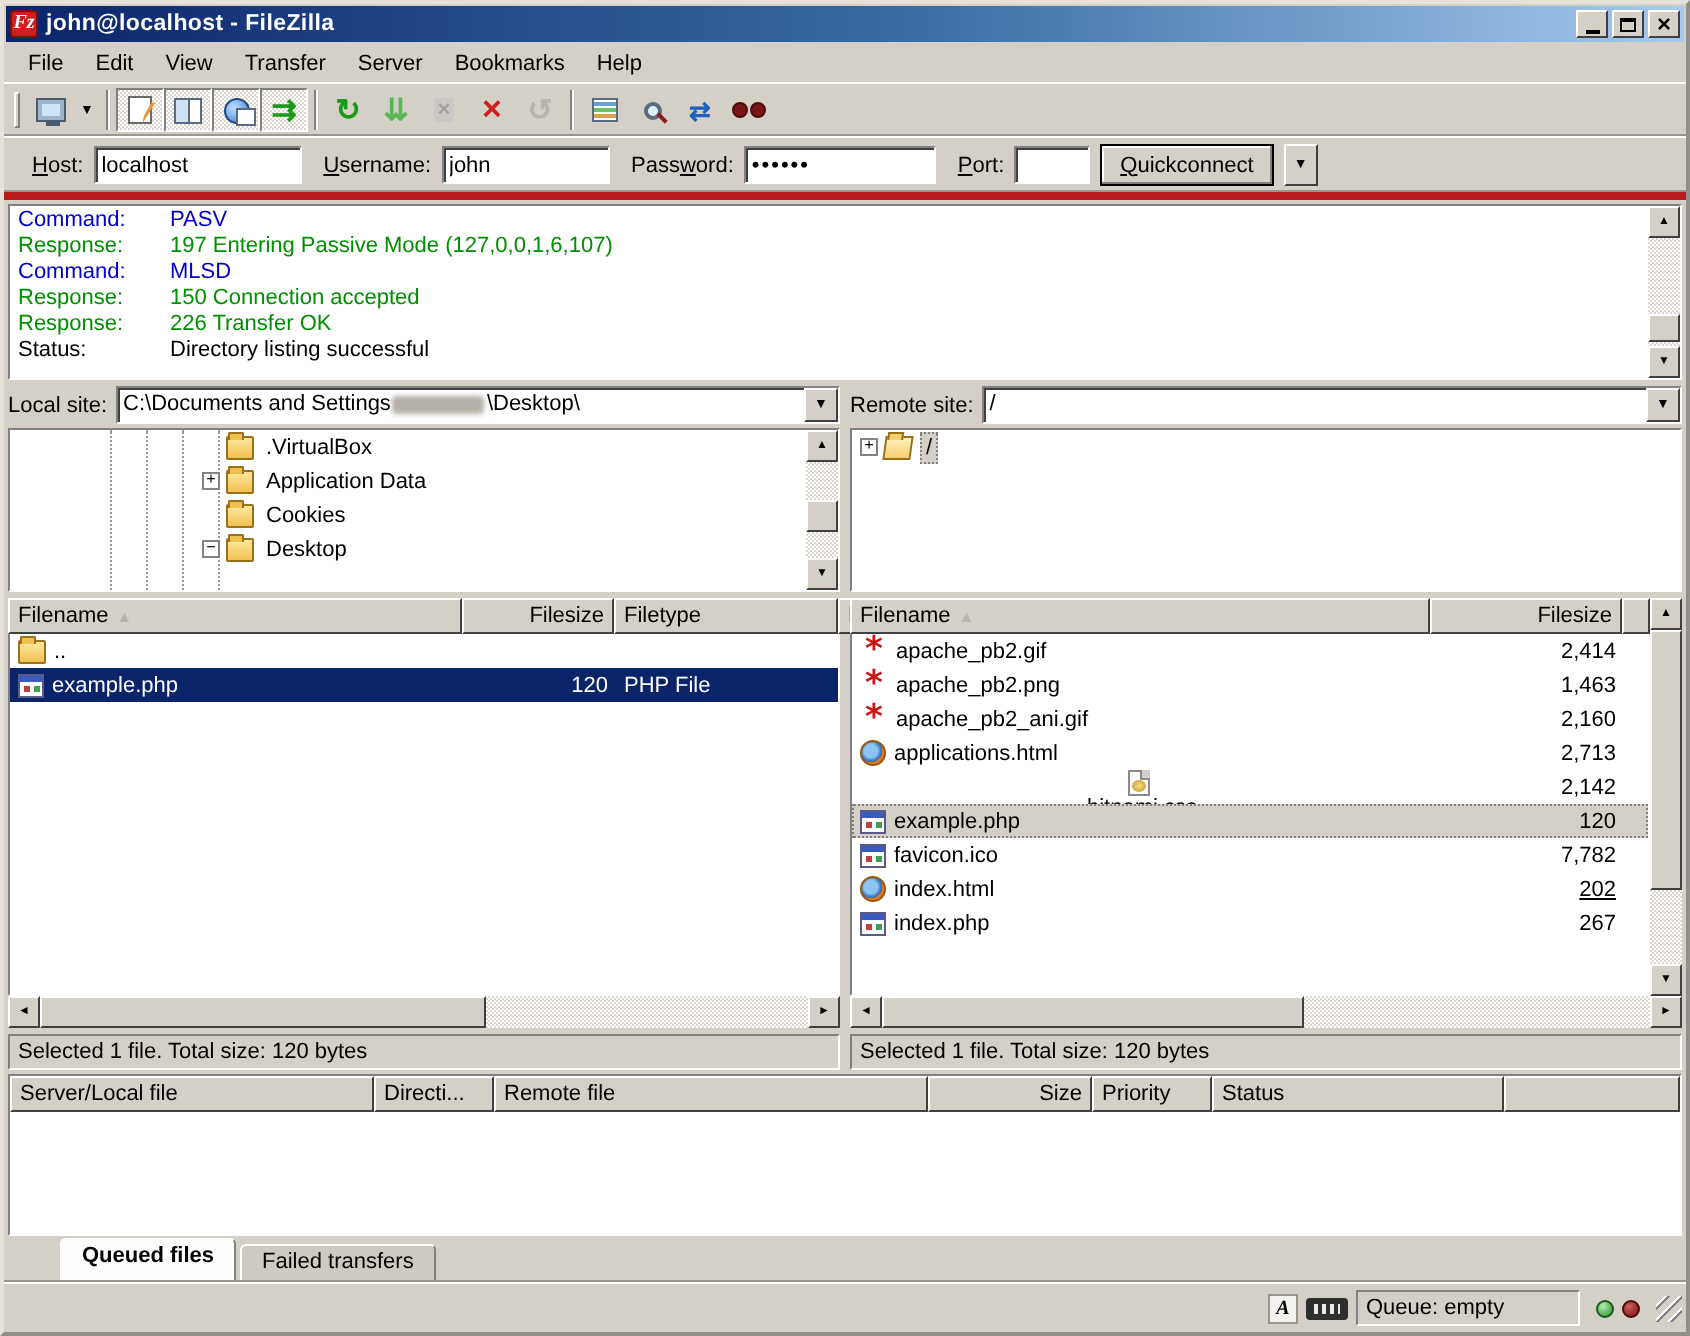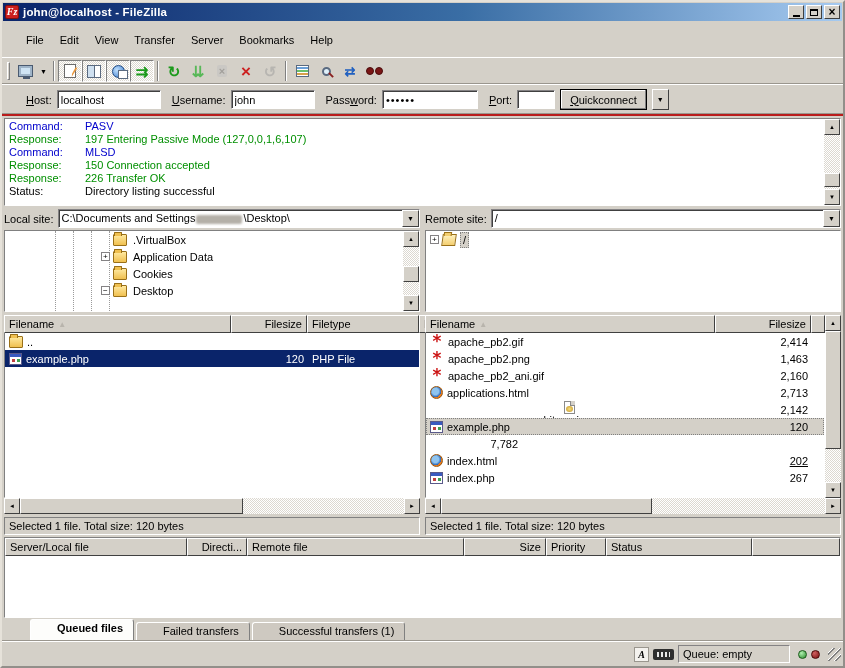--- a/index.html
+++ b/index.html
@@ -17,21 +17,21 @@
   .tb-icon{width:14px;height:14px;background:#cc1f1f;border:1px solid #7d0f0f;border-radius:2px;
     color:#fff;font:italic bold 10px/12px "Liberation Serif",serif;text-align:center;margin-right:4px;}
   .tb-title{color:#fff;font-weight:bold;font-size:11.5px;flex:1;letter-spacing:.2px;}
   .winbtn{width:16px;height:14px;background:var(--bg);border:1px solid;border-color:#fff #404040 #404040 #fff;
     margin-left:2px;position:relative;display:flex;align-items:center;justify-content:center;
     font:bold 10px/10px "Liberation Sans",sans-serif;}
   .glyph-min{width:7px;height:2px;background:#000;margin-top:7px;}
   .glyph-max{width:8px;height:7px;border:1px solid #000;border-top:2px solid #000;}
   .glyph-close{font-size:12px;line-height:10px;}
   
-  .menubar{height:36px;display:flex;align-items:center;padding-left:16px;flex:0 0 auto;
+  .menubar{height:20px;display:flex;align-items:center;padding-left:4px;flex:0 0 auto;
     border-bottom:1px solid #fff;text-align:center;}
   .menu-item{padding:3px 8px;}
   
   .toolbar{height:27px;display:flex;align-items:center;padding-left:2px;flex:0 0 auto;
     border-bottom:1px solid #fff;box-shadow:0 -1px 0 #9a968e inset;}
   .tb-grip{width:3px;height:18px;border:1px solid;border-color:#fff #808080 #808080 #fff;margin:0 3px;}
   .tbtn{width:24px;height:22px;display:flex;align-items:center;justify-content:center;
     border:1px solid transparent;position:relative;}
   .tbtn.pressed{border-color:#808080 #fff #fff #808080;
     background:conic-gradient(#fff 0 25%,#dcd8d0 0 50%,#fff 0 75%,#dcd8d0 0) 0 0/2px 2px;}
@@ -51,22 +51,22 @@
   .g-globe{width:13px;height:13px;border-radius:50%;background:radial-gradient(circle at 35% 35%,#bfe0ff,#3a78c8);
     border:1px solid #1c4a86;position:relative;}
   .g-globe::after{content:"";position:absolute;right:-4px;bottom:-2px;width:8px;height:7px;background:#fff;border:1px solid #5a6a80;}
   .g-mag{width:9px;height:9px;border:2px solid #5a6a80;border-radius:50%;position:relative;background:#dff0fa;}
   .g-mag::after{content:"";position:absolute;width:2px;height:6px;background:#8a2020;right:-3px;bottom:-4px;transform:rotate(-45deg);}
   .g-binoc{display:flex;gap:1px;}
   .g-binoc i{width:8px;height:8px;background:#7a1515;border-radius:50%;border:1px solid #4a0c0c;}
   .g-filter{width:13px;height:12px;background:repeating-linear-gradient(#fff 0 1px,#6aa0d8 1px 3px,#fff 3px 4px,#6ac06a 4px 6px,#fff 6px 7px,#d8a04a 7px 9px,#fff 9px 12px);border:1px solid #5a6a80;}
   .ch{font-weight:bold;font-size:15px;line-height:15px;}
   
-  .qc{height:31px;display:flex;align-items:center;padding:0 18px;flex:0 0 auto;gap:5px;
-    border-bottom:2px solid #b91c1c;box-shadow:0 -1px 0 #9a968e inset;}
+  .qc{height:31px;display:flex;align-items:center;padding:0 8px;flex:0 0 auto;gap:5px;
+    border-bottom:4px solid #b91c1c;box-shadow:0 -1px 0 #9a968e inset;}
   .qc label{margin-left:6px;}
   .qc input{height:19px;border:1px solid;border-color:#848284 #fff #fff #848284;
     box-shadow:1px 1px 0 #404040 inset;background:#fff;padding:2px 3px;
     font:11px "Liberation Sans",sans-serif;}
   .qc-btn{height:21px;padding:0 9px;background:var(--bg);border:1px solid #000;
     box-shadow:-1px -1px 0 #808080 inset,1px 1px 0 #fff inset;font-size:11px;}
   .qc-dd{width:17px;height:21px;background:var(--bg);border:1px solid;border-color:#fff #404040 #404040 #fff;
     font-size:7px;display:flex;align-items:center;justify-content:center;}
   u{text-decoration:underline;}
   
@@ -138,21 +138,21 @@
   .statusline{height:18px;margin-top:3px;flex:0 0 auto;display:flex;align-items:center;padding:0 4px;
     border:1px solid;border-color:#808080 #fff #fff #808080;background:var(--bg);}
   
   .queue{flex:0 0 auto;margin:1px 2px 0 2px;border:1px solid;border-color:#808080 #fff #fff #808080;
     background:#fff;display:flex;flex-direction:column;}
   .qheader{height:18px;display:flex;flex:0 0 auto;}
   .qbody{height:61px;background:#fff;}
   
   .tabs{height:23px;flex:0 0 auto;display:flex;align-items:flex-end;padding-left:28px;
     border-bottom:1px solid #9a968e;}
-  .tab{height:18px;padding:2px 10px 0 26px;background:#cec9c1;border:1px solid;
+  .tab{height:18px;padding:2px 10px 0 10px;background:#cec9c1;border:1px solid;
     border-color:#fff #808080 #808080 #fff;border-bottom:none;border-radius:3px 3px 0 0;margin-right:2px;}
   .tab.active{height:21px;background:#fdfdfb;font-weight:bold;}
   
   .statusbar{height:25px;flex:0 0 auto;border-top:1px solid #fff;box-shadow:0 1px 0 #9a968e;
     display:flex;align-items:center;justify-content:flex-end;padding:0 2px;gap:4px;background:var(--bg);}
   .dt-icon{width:15px;height:15px;background:#f4f2ee;border:1px solid #9a968e;
     font:italic bold 10px/13px "Liberation Serif",serif;text-align:center;}
   .spd-icon{width:21px;height:11px;background:#2e2e2e;border-radius:2px;position:relative;}
   .spd-icon::before{content:"";position:absolute;inset:3px 4px;background:
     repeating-linear-gradient(90deg,#e8e8e8 0 2px,transparent 2px 4px);}
@@ -497,20 +497,24 @@
               <div class="frow sel-inactive">
                 <div class="cell" style="width: 290px;">
                   <span class="fi fi-win"></span>
                   <span>example.php</span>
                 </div>
                 <div class="cell right" style="width: 96px;">
                   <span>120</span>
                 </div>
               </div>
               <div class="frow">
+                <div class="cell" style="width: 290px;">
+                  <span class="fi fi-win"></span>
+                  <span>favicon.ico</span>
+                </div>
                 <div class="cell right" style="width: 96px;">
                   <span>7,782</span>
                 </div>
               </div>
               <div class="frow">
                 <div class="cell" style="width: 290px;">
                   <span class="fi fi-ff"></span>
                   <span>index.html</span>
                 </div>
                 <div class="cell right" style="width: 96px; text-decoration: underline;">
@@ -549,21 +553,21 @@
           <span>Selected 1 file. Total size: 120 bytes</span>
         </div>
     </div>
   </div>
 
   <div class="queue">
     <div class="qheader" id="qheader">
         <div class="hcell" style="width: 182px;">
           <span>Server/Local file</span>
         </div>
-        <div class="hcell" style="width: 60px; justify-content: flex-end;">
+        <div class="hcell" style="width: 60px;">
           <span>Directi...</span>
         </div>
         <div class="hcell" style="width: 217px;">
           <span>Remote file</span>
         </div>
         <div class="hcell right" style="width: 82px; text-align: center;">
           <span>Size</span>
         </div>
         <div class="hcell" style="width: 60px;">
           <span>Priority</span>
@@ -572,21 +576,20 @@
           <span>Status</span>
         </div>
         <div class="hcell fill"></div>
       </div>
     <div class="qbody"></div>
   </div>
 
   <div class="tabs" id="qtabs">
       <div class="tab active">Queued files</div>
       <div class="tab">Failed transfers</div>
-      <div class="tab">Successful transfers (1)</div>
     </div>
 
   <div class="statusbar">
     <div class="dt-icon">A</div>
     <div class="spd-icon"></div>
     <div class="queue-panel">
         <span>Queue: empty</span>
       </div>
     <div class="led led-green"></div>
     <div class="led led-red"></div>

